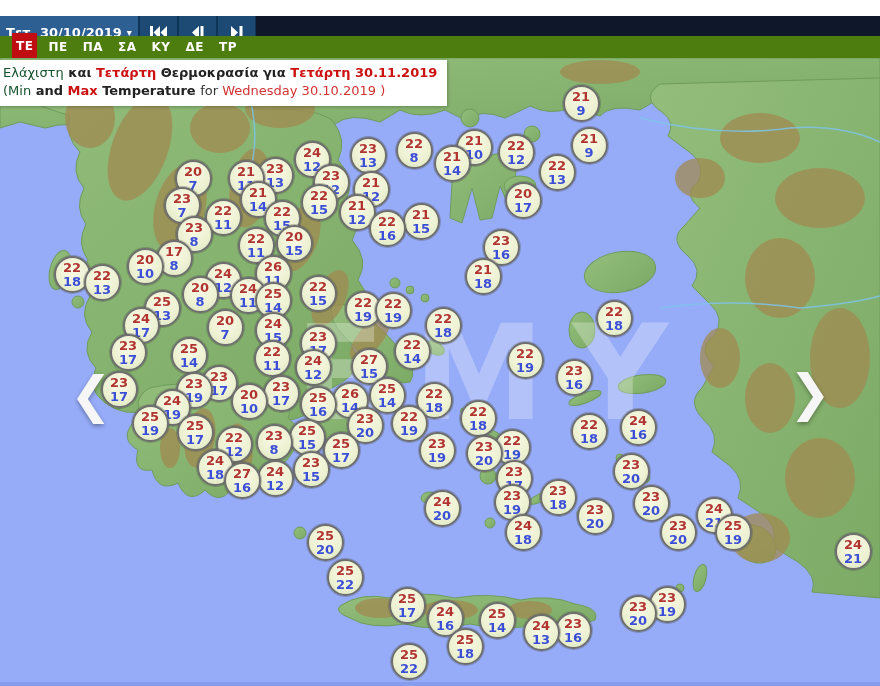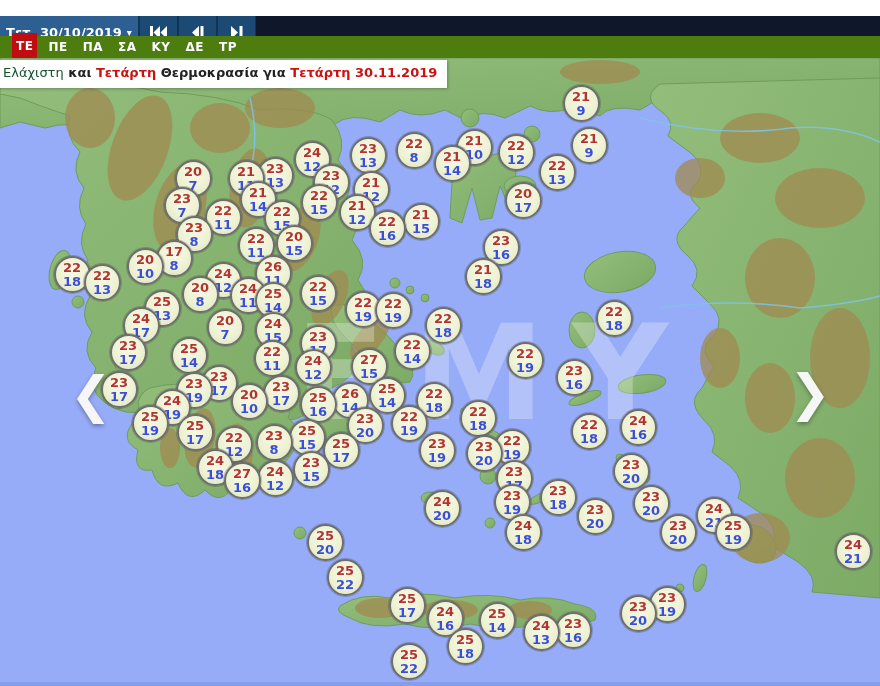--- a/index.html
+++ b/index.html
@@ -180,20 +180,21 @@
         <path d="M640,60 Q720,80 790,70 Q840,66 880,84"></path>
         <path d="M660,250 Q730,240 800,250 Q850,246 880,238"></path>
         <path d="M250,40 Q262,90 244,130"></path>
       </g>
     </svg>
 
     <div class="watermark">EMY</div>
 
     <div class="infobox">
       <div class="info-line2"><span class="seg-blue">Ελάχιστη</span><span class="seg-dark"> και </span><span class="seg-red">Τετάρτη</span><span class="seg-dark"> Θερμοκρασία για </span><span class="seg-red">Τετάρτη 30.11.2019</span></div>
+      <div class="info-line3"><span class="seg-blue">(Min</span><span class="seg-dark"> and </span><span class="seg-red">Max</span><span class="seg-dark"> Temperature </span><span class="seg-plain">for </span><span class="seg-redplain">Wednesday 30.10.2019 )</span></div>
     </div>
 
     <div class="arrow arrow-left">❮</div>
     <div class="arrow arrow-right">❯</div>
 
     <div class="map-bottom-strip"></div>
   <div class="station" style="left: 562.5px; top: 26.5px;">
         <span class="tmax">21</span>
         <span class="tmin">9</span>
       </div>

